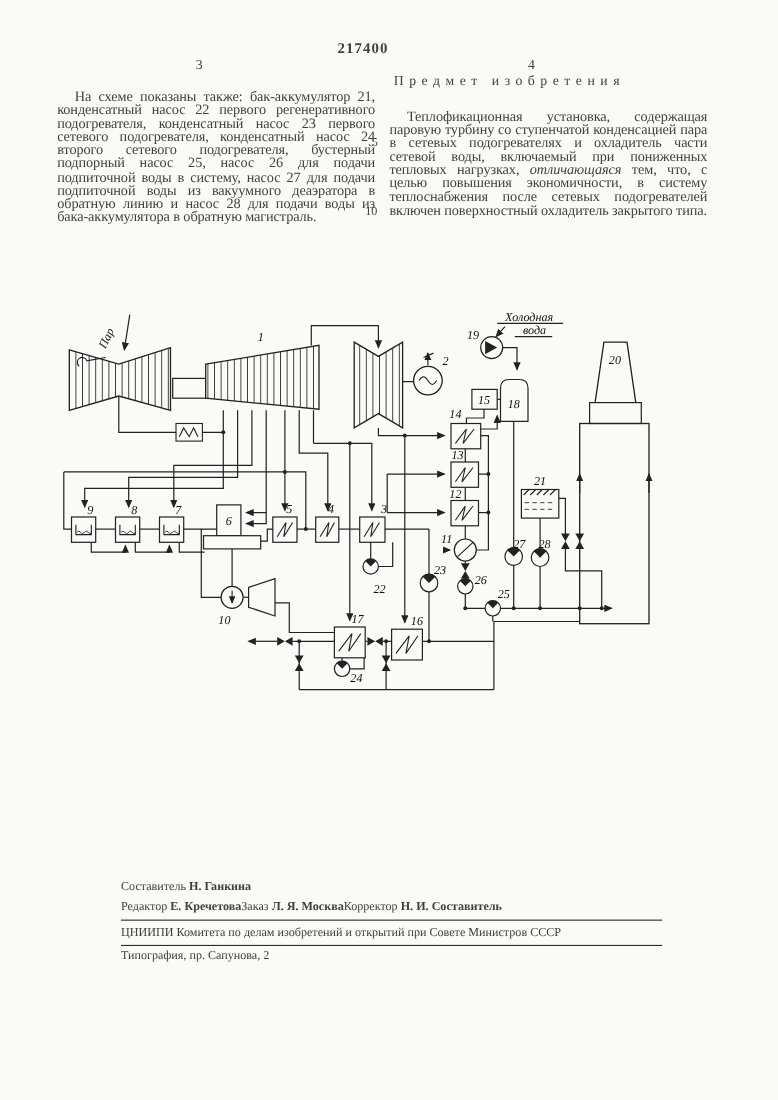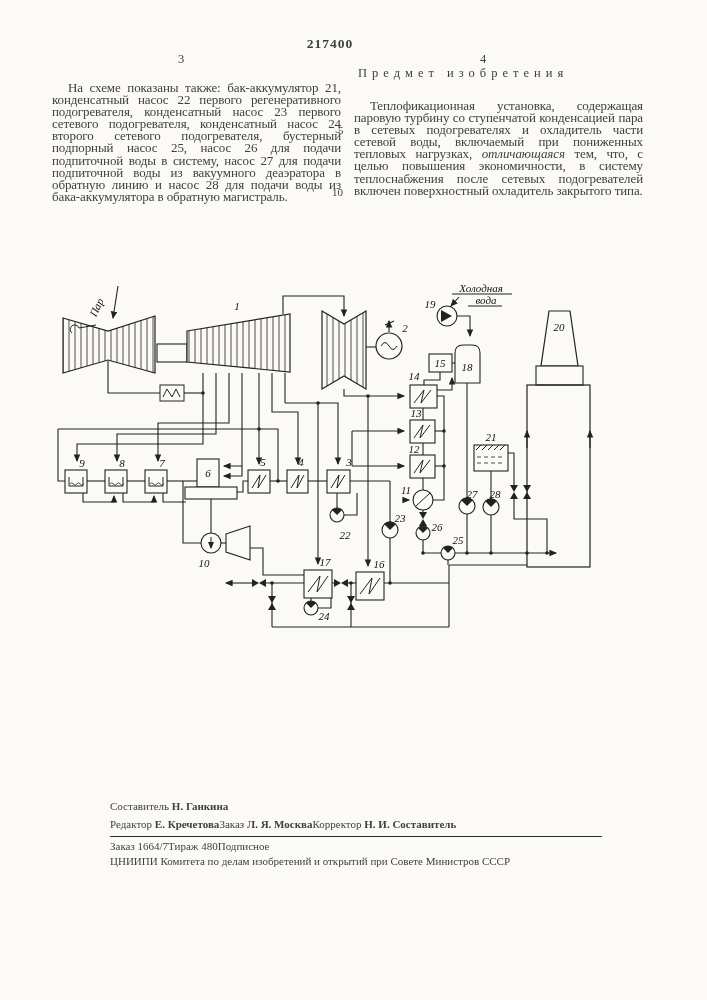--- a/index.html
+++ b/index.html
@@ -345,22 +345,18 @@
     <div class="center">
       <span>Составитель</span>
       <b>Н. Ганкина</b>
     </div>
     <div class="row">
       <span><span>Редактор</span> <b>Е. Кречетова</b></span>
       <span><span>Заказ</span> <b>Л. Я. Москва</b></span>
       <span><span>Корректор</span> <b>Н. И. Составитель</b></span>
     </div>
     <div class="rule">
-      <div class="row" style="margin-top:0;">
-        <span>Заказ 1664/7</span>
-        <span>Тираж 480</span>
-        <span>Подписное</span>
-      </div>
       <div class="center mt2">ЦНИИПИ Комитета по делам изобретений и открытий при Совете Министров СССР</div>
     </div>
+    <div class="rule center">Типография, пр. Сапунова, 2</div>
   </div>
 
 </div>
 
 </body></html>

